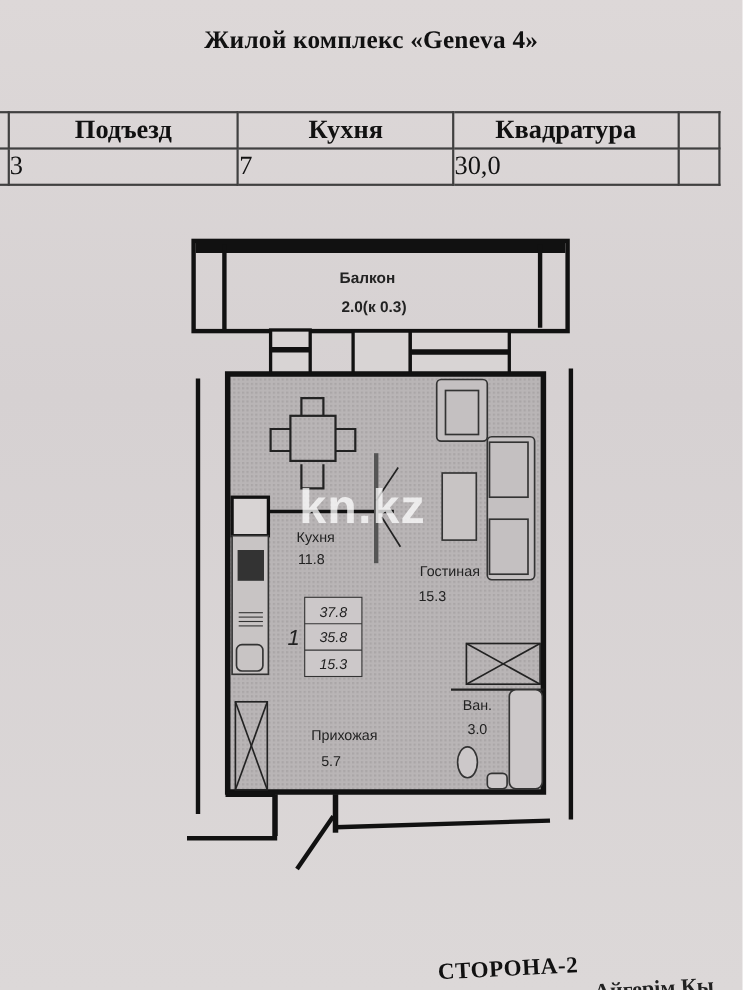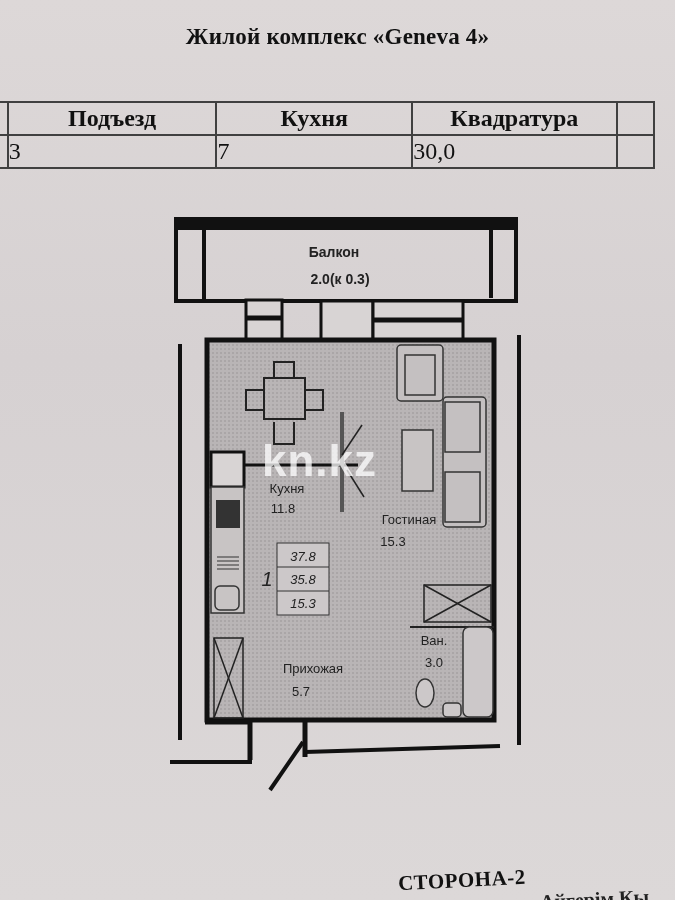--- a/index.html
+++ b/index.html
@@ -25,21 +25,21 @@
     position: absolute; left: 398px; top: 868px; font-weight: bold; font-size: 21px;
     transform: rotate(-3deg); letter-spacing: 0.5px;
   }
   .signature {
     position: absolute; left: 540px; top: 888px; font-weight: bold; font-size: 20px;
     transform: rotate(-3deg); color: #222;
   }
   .plan { position: absolute; left: 0; top: 0; }
   .lbl { font-family: "Liberation Sans", sans-serif; fill: #222; }
   .watermark {
-    position: absolute; left: 262px; top: 436px; font-family: "Liberation Sans", sans-serif;
+    position: absolute; left: 272px; top: 436px; font-family: "Liberation Sans", sans-serif;
     font-size: 44px; color: rgba(255,255,255,0.75); font-weight: bold; letter-spacing: 1px;
   }
 </style>
 </head>
 <body>
 
 <div class="title">Жилой комплекс «Geneva 4»</div>
 
 <table class="info">
   <tbody>

